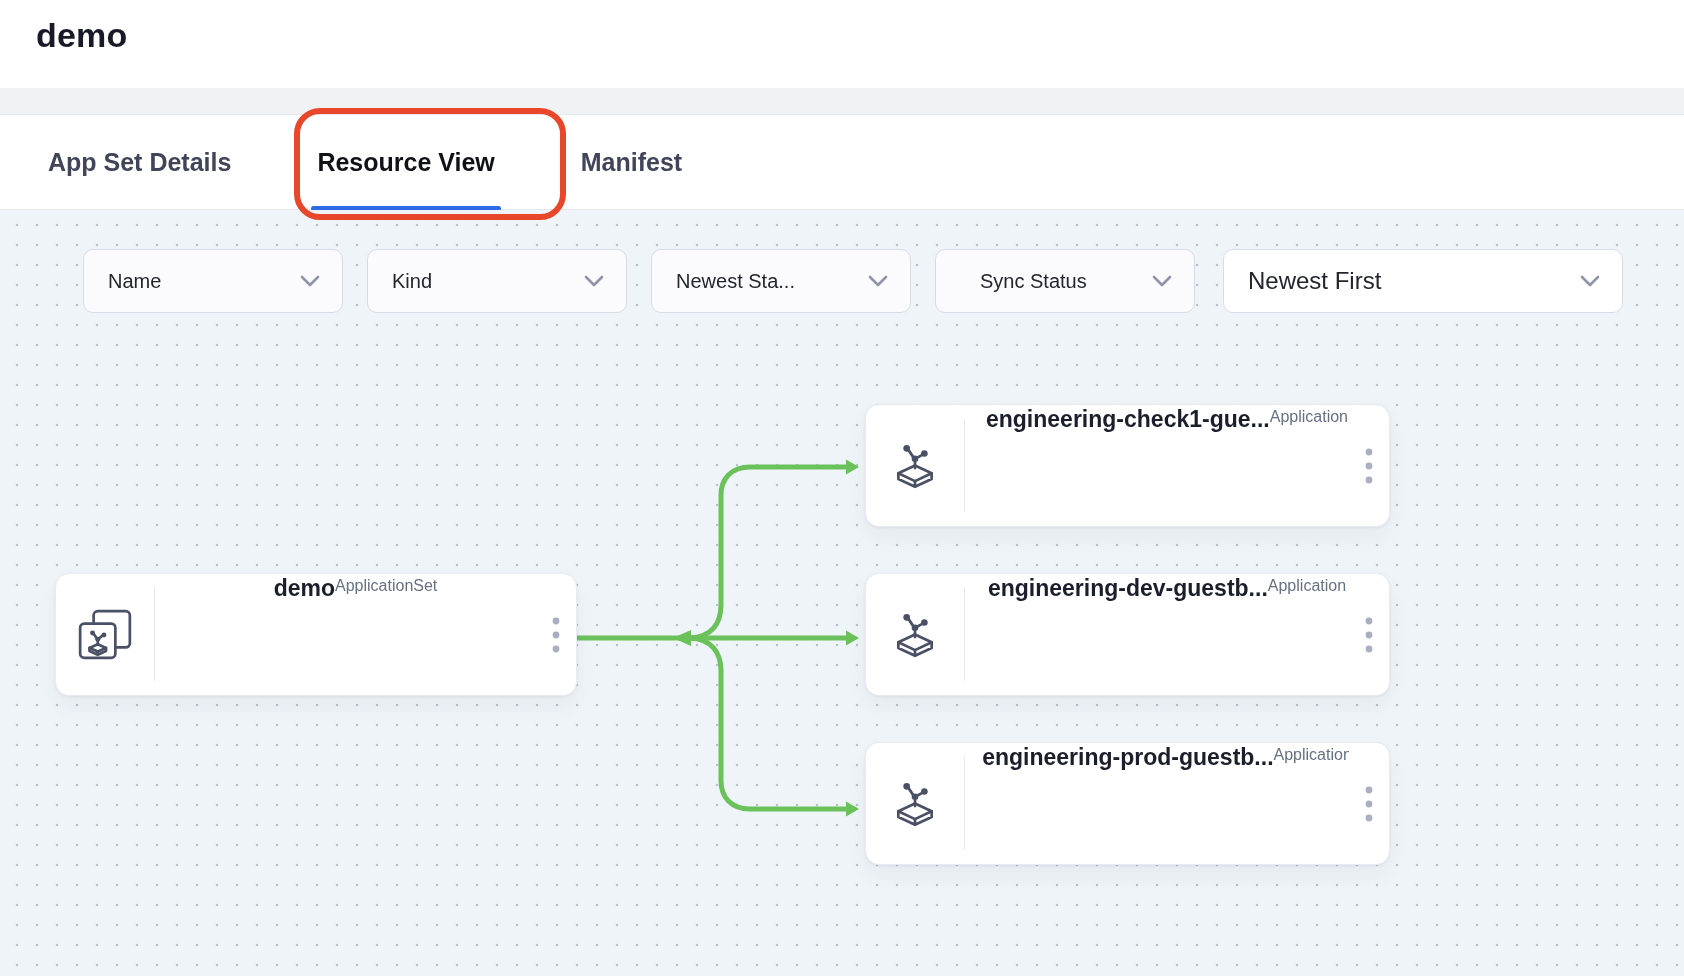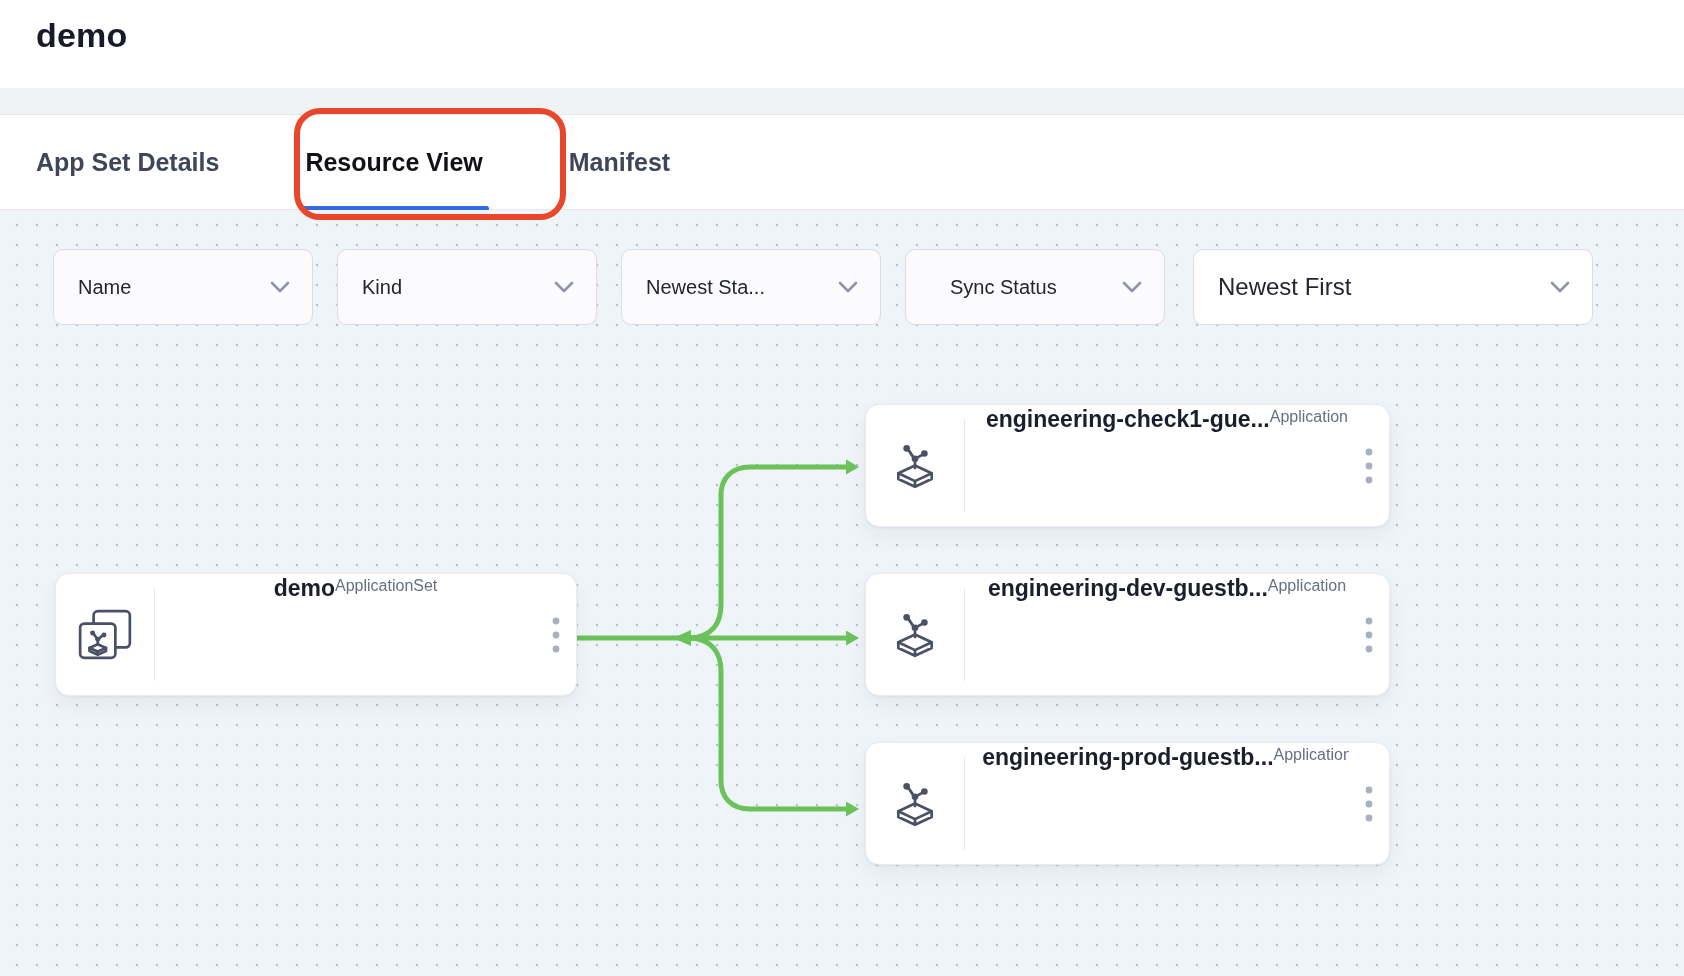--- a/index.html
+++ b/index.html
@@ -10,38 +10,38 @@
   }
 
   
   .page-header { position:absolute; left:0; top:0; width:1684px; height:88px; background:#fff; }
   .page-title  { position:absolute; left:36px; top:16px; font-size:34px; font-weight:700; color:#181b27; letter-spacing:.2px; }
 
   .gray-band { position:absolute; left:0; top:88px; width:1684px; height:27px; background:#f1f2f4; border-bottom:1px solid #e7e8ec; }
 
   
   .tab-bar { position:absolute; left:0; top:115px; width:1684px; height:95px; background:#fff; border-bottom:1px solid #e6e8ec;
-             display:flex; padding-left:36px; gap:86px; }
+             display:flex; padding-left:48px; gap:86px; }
   .tab { position:relative; height:95px; display:flex; align-items:center; font-size:25px; font-weight:600; color:#40455a; cursor:pointer; }
   .tab.active { font-weight:700; color:#101218; }
   .tab.active .tab-underline { position:absolute; left:-6px; right:-6px; bottom:-1px; height:5px; background:#2f6be4; border-radius:3px; }
 
   .annotation-ring { position:absolute; left:294px; top:108px; width:272px; height:112px;
                      border:6px solid #e9472c; border-radius:26px; pointer-events:none; z-index:30; }
 
   
   .canvas { position:absolute; left:0; top:210px; width:1684px; height:766px;
             background-color:#eef4f7;
             background-image:radial-gradient(circle,#b7c0cb 1.4px, transparent 1.6px);
             background-size:20px 20px; background-position:7px 5px; }
 
   
-  .dropdown { position:absolute; top:39px; height:76px; border:1px solid #d9dce7; border-radius:10px;
+  .dropdown { position:absolute; top:39px; height:64px; border:1px solid #d9dce7; border-radius:10px;
               background:#fbfbfd; display:flex; align-items:center; justify-content:space-between;
-              padding:0 22px 0 24px; cursor:pointer; }
+              padding:0 22px 0 24px; cursor:pointer;margin-left:30px; }
   .dropdown .dd-label { font-size:20px; color:#23262f; white-space:nowrap; }
   .dropdown.sort { background:#ffffff; }
   .dropdown.sort .dd-label { font-size:24px; }
   .chev { width:20px; height:12px; flex:none; margin-left:12px; }
   .chev polyline { fill:none; stroke:#8f94ab; stroke-width:2.6; stroke-linecap:round; stroke-linejoin:round; }
 
   #dd-name   { left:53px;   width:260px; }
   #dd-kind   { left:337px;  width:260px; }
   #dd-health { left:621px;  width:260px; }
   #dd-sync   { left:905px;  width:260px;padding-left:44px; }

